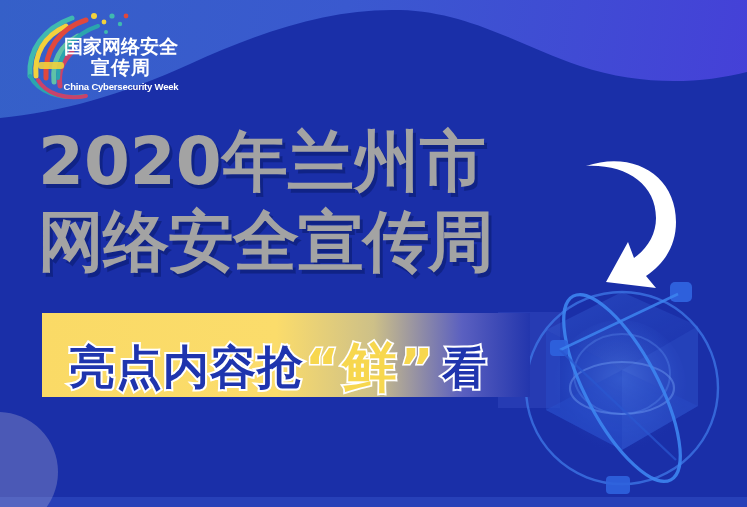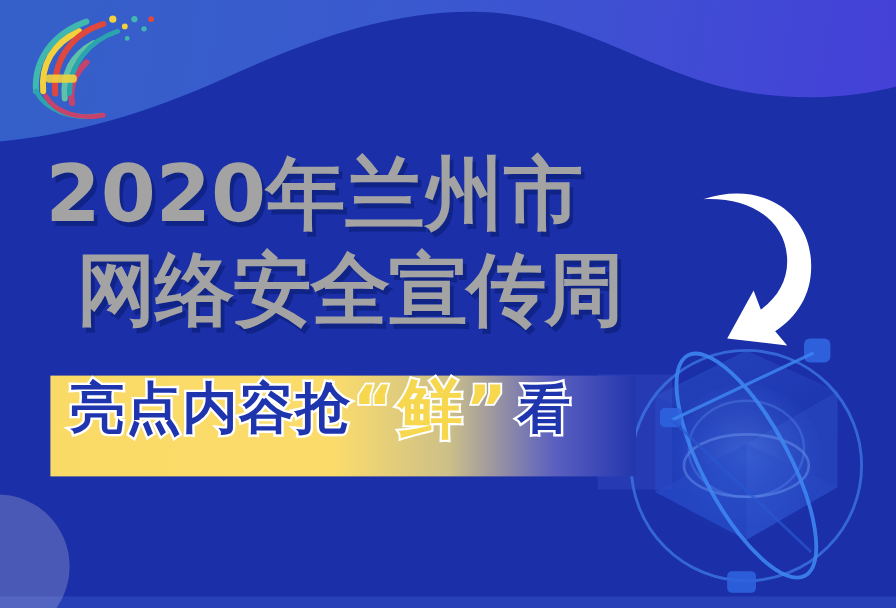--- a/index.html
+++ b/index.html
@@ -72,39 +72,39 @@
   }
   .hl-line{
     font-size:66px;
     font-weight:bold;
     line-height:80px;
     letter-spacing:0px;
     white-space:nowrap;
     text-shadow:3px 4px 0 rgba(10,25,105,0.55);
     font-family:"DejaVu Sans","Liberation Sans",sans-serif;
   }
-  .hl-line.l2{ letter-spacing:-1px;margin-left:26px; }
+  .hl-line.l2{ letter-spacing:-1px; }
 
   
   .arrow{
     position:absolute; left:572px; top:142px;
     width:130px; height:150px;
   }
 
   
   .band{
     position:absolute; left:42px; top:313px;
     width:488px; height:84px;
     background:linear-gradient(90deg,#fada66 0%,#fbdc6b 48%,#cdc088 68%,#5b60c0 86%,#2336ad 100%);
   }
   .band-inner{
-    position:absolute; left:42px; top:299px;
+    position:absolute; left:42px; top:326px;
     width:500px; height:84px;
     display:flex; align-items:center;
-    padding-left:16px;
+    padding-left:27px;
     white-space:nowrap;
   }
   .band-t1{
     font-size:46px; font-weight:bold;
     color:#1f35ae;
     -webkit-text-stroke:4px #ffffff;
     paint-order:stroke fill;
     letter-spacing:1px;
     font-family:"DejaVu Sans","Liberation Sans",sans-serif;
   }
@@ -218,20 +218,25 @@
       <g fill="#3fb9b0">
         <circle cx="104" cy="10" r="2.6"></circle>
           <circle cx="112" cy="18" r="2.2"></circle>
         <circle cx="98" cy="26" r="2"></circle>
       </g>
       <g fill="#e0483d">
         <circle cx="118" cy="10" r="2.4"></circle>
       </g>
       <rect x="30" y="56" width="26" height="7" rx="3" fill="#f2d13c" opacity="0.9"></rect>
     </svg>
+    <div class="logo-text">
+      <div class="logo-cn1">国家网络安全</div>
+      <div class="logo-cn2">宣传周</div>
+      <div class="logo-en">China Cybersecurity Week</div>
+    </div>
   </div>
 
   <div class="headline">
     <div class="hl-line l1">2020年兰州市</div>
     <div class="hl-line l2">网络安全宣传周</div>
   </div>
 
   <svg class="arrow" viewBox="0 0 130 150">
     <path d="M14,24 C62,8 104,34 104,80 C104,104 92,122 74,134
              L84,146 L34,140 L56,100 L62,116 C76,106 84,92 84,76

